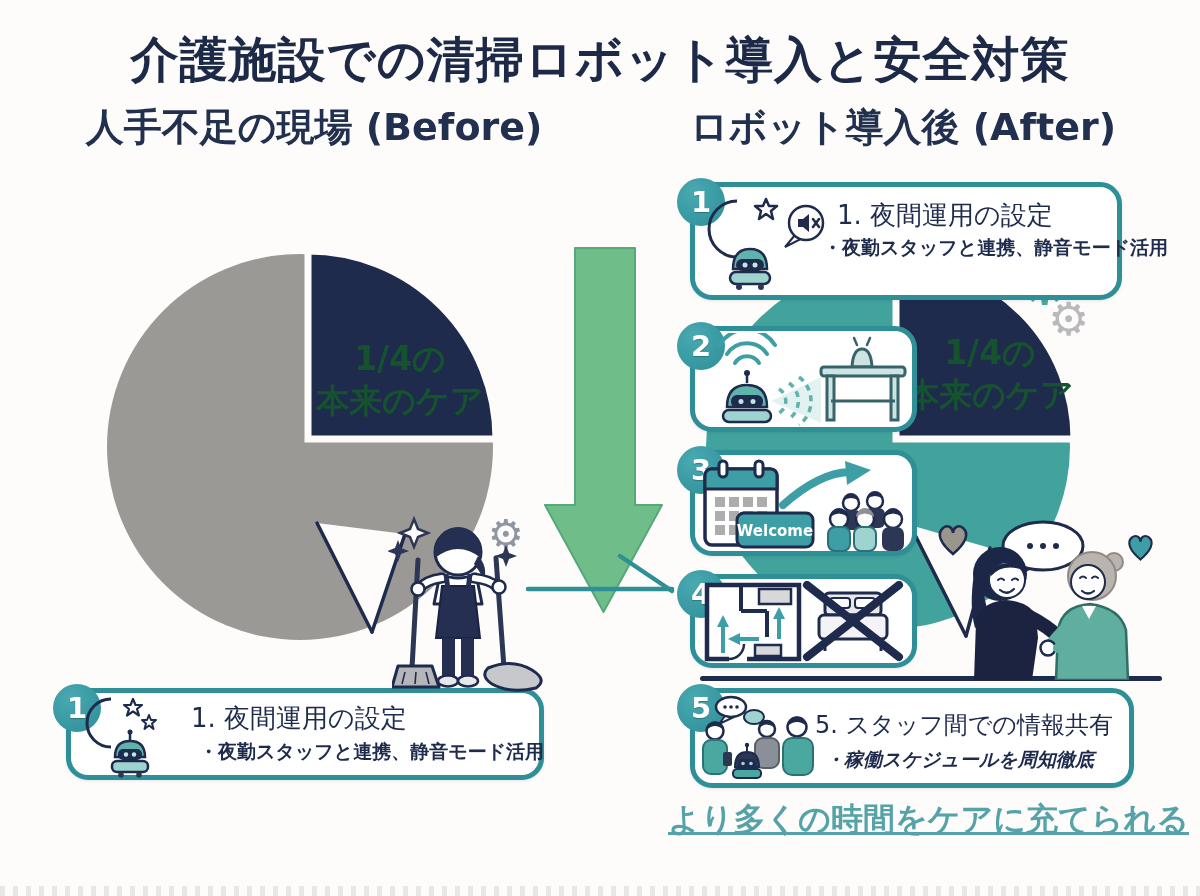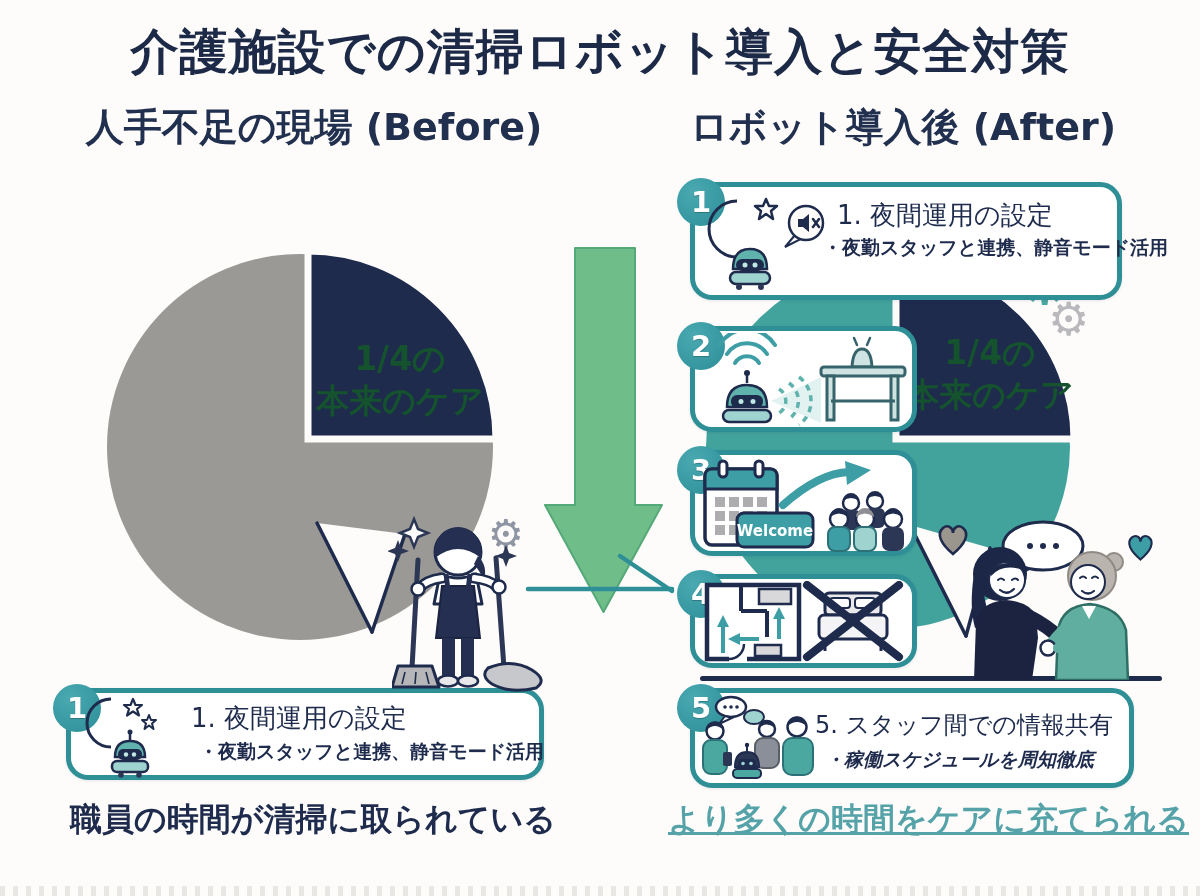--- a/index.html
+++ b/index.html
@@ -1,20 +1,20 @@
 <!DOCTYPE html>
 <html><head>
 <meta charset="utf-8">
 <style>
   html,body{margin:0;padding:0;}
   body{width:1200px;height:896px;overflow:hidden;background:#fdfcfa;
        font-family:"DejaVu Sans","Liberation Sans",sans-serif;color:#1e2b4d;}
   #canvas{position:relative;width:1200px;height:896px;}
   .abs{position:absolute;}
-  .title{top:20px;left:600px;transform:translateX(-50%);white-space:nowrap;
+  .title{top:28px;left:600px;transform:translateX(-50%);white-space:nowrap;
          font-size:48px;font-weight:800;letter-spacing:1px;color:#1c2947;}
   .heading{top:102px;transform:translateX(-50%);white-space:nowrap;
            font-size:38px;font-weight:800;color:#22304f;}
   .pie-label{text-align:center;color:#14532d;font-size:33px;font-weight:800;line-height:1.28;}
   .caption{top:798px;font-size:32px;font-weight:800;white-space:nowrap;}
   .caption.before{color:#1e2b4d;}
   .caption.after{color:#55a3a8;text-decoration:underline;}
   .card{position:absolute;background:#ffffff;border:5px solid #2e8f96;border-radius:22px;
         box-sizing:border-box;box-shadow:0 1px 3px rgba(30,43,77,.10);}
   .badge{position:absolute;left:-18px;top:-9px;width:48px;height:48px;border-radius:50%;
@@ -357,17 +357,16 @@
       <path d="M214 60 Q217 57 220 60" fill="none" stroke="#1e2b4d" stroke-width="2" stroke-linecap="round"></path>
       <path d="M204 73 Q210 78 216 73" fill="none" stroke="#1e2b4d" stroke-width="2.2" stroke-linecap="round"></path>
       <path d="M178 162 L180 112 Q184 88 212 86 Q242 90 248 112 L250 162 Z" fill="#5fae9f" stroke="#2f6e64" stroke-width="2.5"></path>
       <polygon points="204,88 211,101 218,88" fill="#ffffff"></polygon>
       <path d="M186 112 Q178 120 172 128" fill="none" stroke="#5fae9f" stroke-width="12" stroke-linecap="round"></path>
       <circle cx="170" cy="130" r="7.5" fill="#ffffff" stroke="#1e2b4d" stroke-width="2.5"></circle>
       <path d="M196 120 Q188 126 180 130" fill="none" stroke="#5fae9f" stroke-width="10" stroke-linecap="round"></path>
     </g>
   </svg>
 
-  <div class="abs caption before" style="left:70px;">職員の時間が清掃に取られている</div>
   <div class="abs caption after" style="left:668px;">より多くの時間をケアに充てられる</div>
 
   <div class="abs artifact"></div>
 </div>
 
 </body></html>

